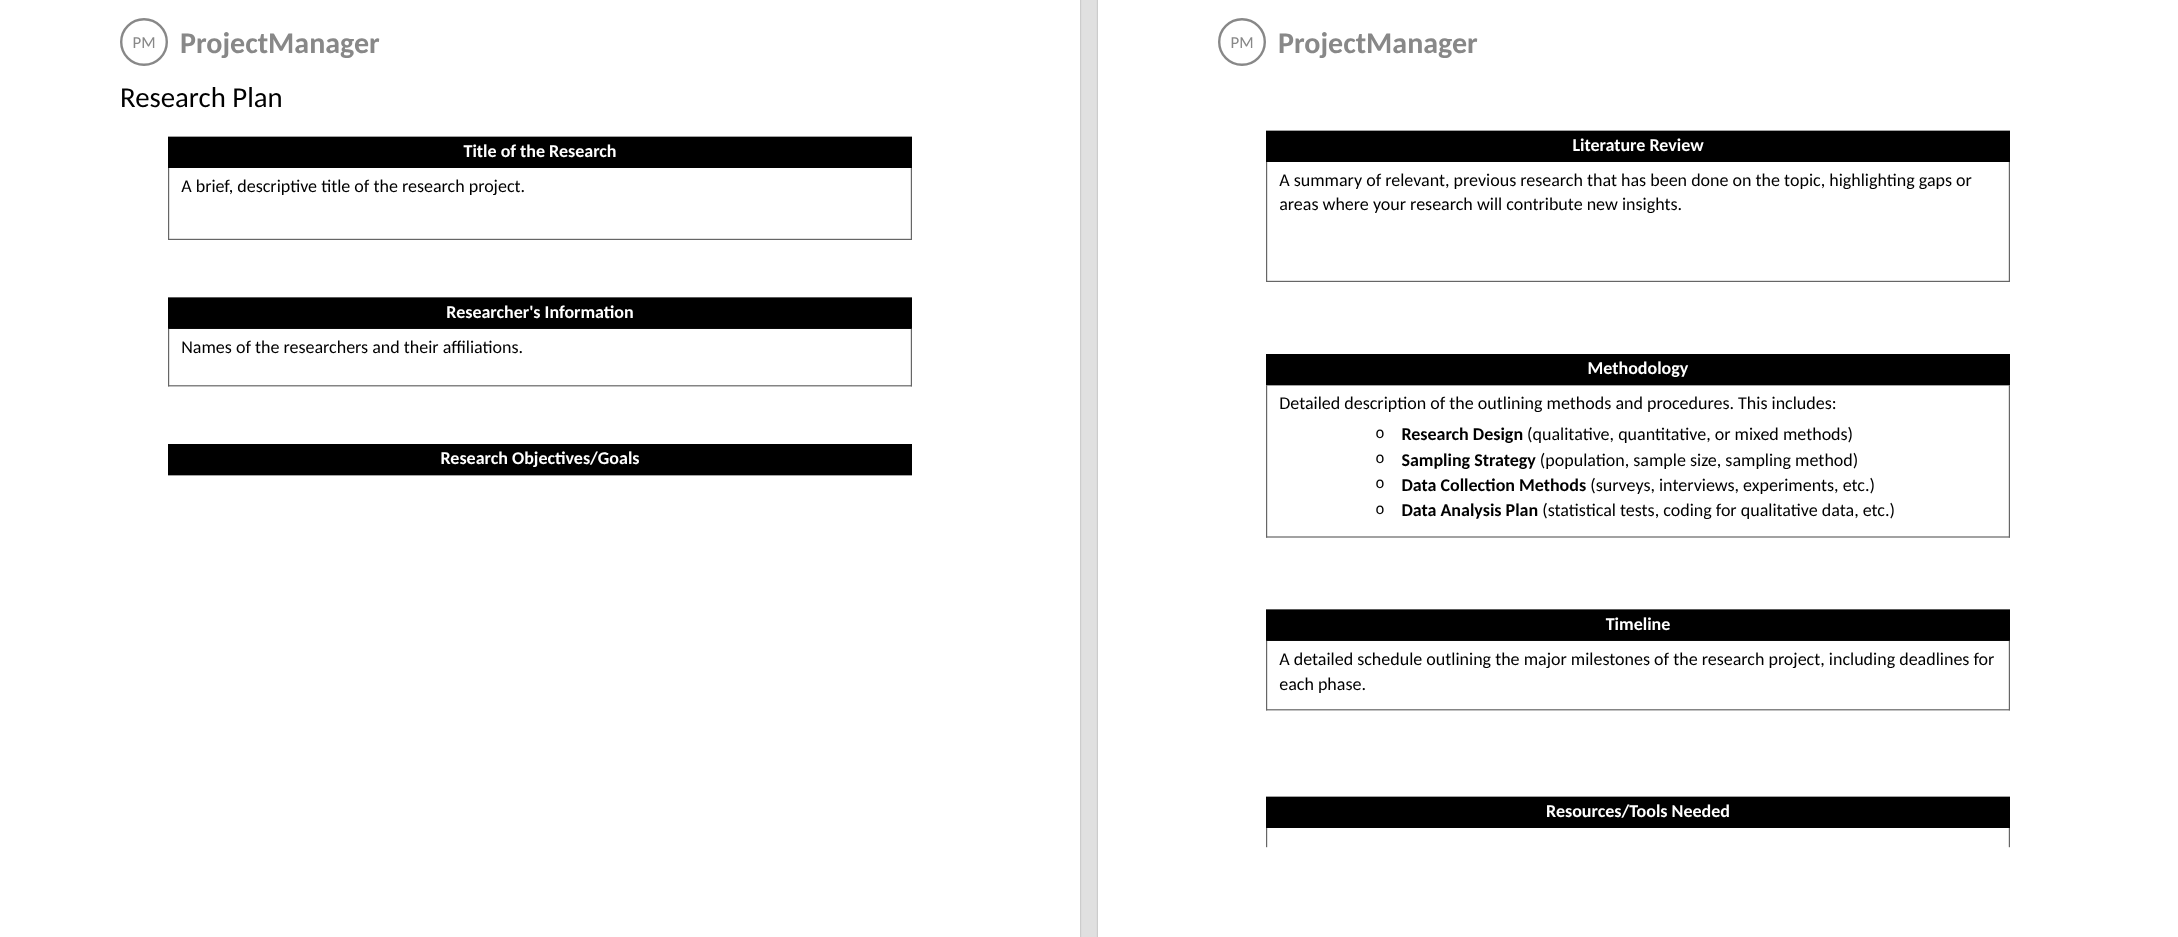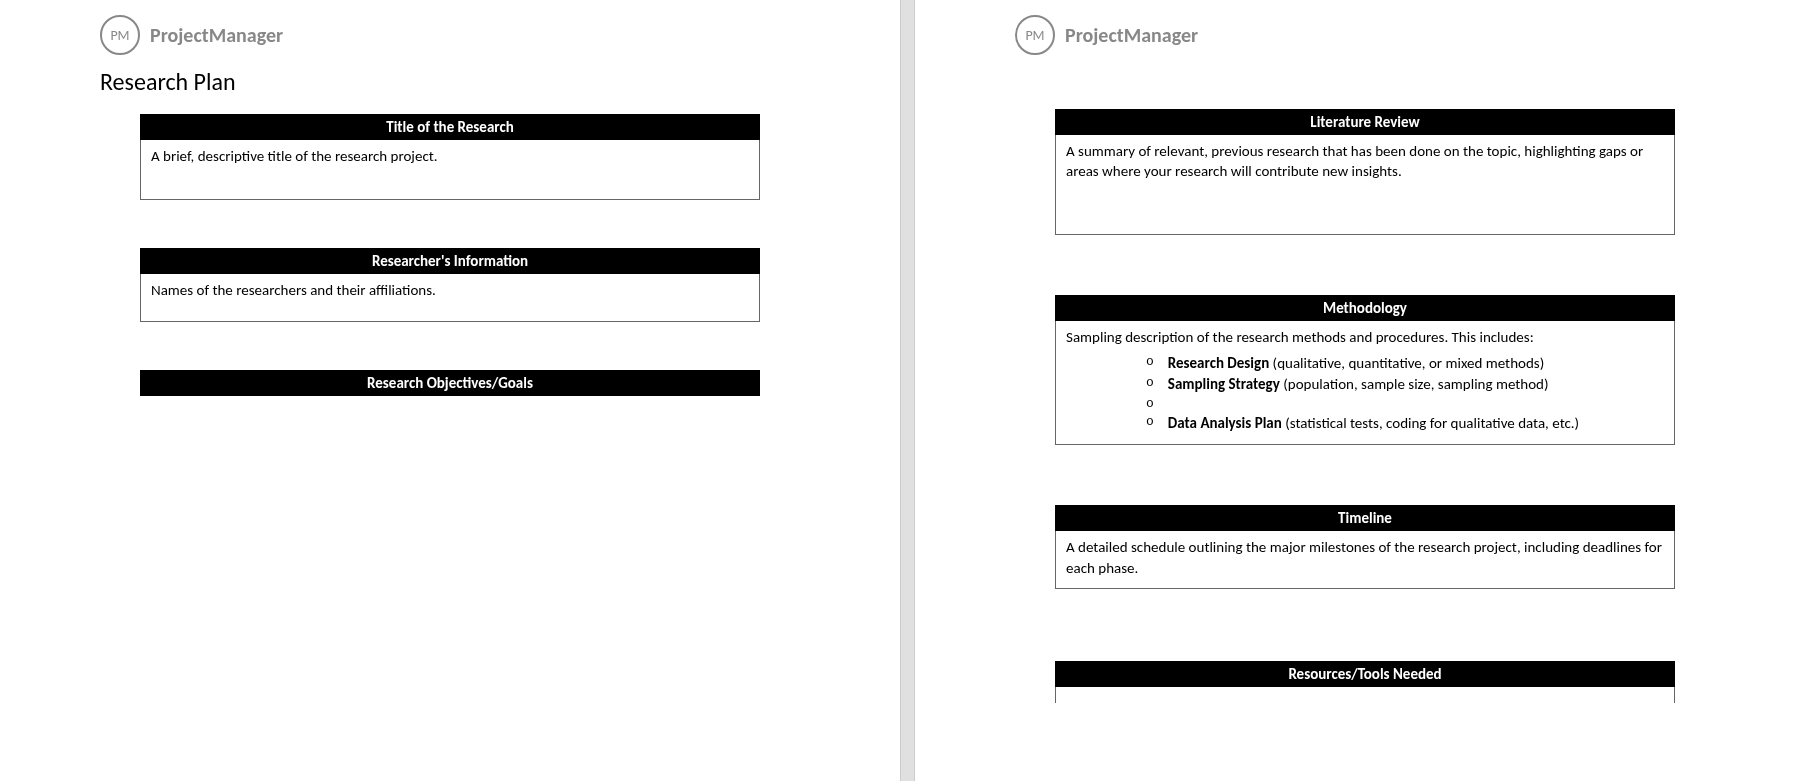--- a/index.html
+++ b/index.html
@@ -37,21 +37,21 @@
       display: flex;
       align-items: center;
       justify-content: center;
       font-weight: normal;
       font-size: 14px;
       color: #888;
       letter-spacing: 0px;
     }
     .logo-text {
       color: #888;
-      font-size: 20px;
+      font-size: 25px;
       font-weight: 600;
     }
     .doc-title {
       font-size: 24px;
       font-weight: normal;
       margin-bottom: 18px;
     }
     .section {
       margin: 0 40px 48px 40px;
     }
@@ -131,32 +131,33 @@
   <div class="page2-top-spacer"></div>
 
   <div class="section-small p2-s1" style="margin-bottom:60px;">
     <div class="section-header">Literature Review</div>
     <div class="section-body">A summary of relevant, previous research that has been done on the topic, highlighting gaps or areas where your research will contribute new insights.</div>
   </div>
 
   <div class="section-small p2-s2" style="margin-bottom:60px;">
     <div class="section-header">Methodology</div>
     <div class="section-body">
-      <div>Sampling description of the research methods and procedures. This includes:</div>
+      <div>Detailed description of the outlining methods and procedures. This includes:</div>
       <div class="bullet-list">
         <div class="bullet-row">
           <span class="bullet-mark">o</span>
           <span><span class="bullet-label">Research Design</span><span> (qualitative, quantitative, or mixed methods)</span></span>
         </div>
         <div class="bullet-row">
           <span class="bullet-mark">o</span>
           <span><span class="bullet-label">Sampling Strategy</span><span> (population, sample size, sampling method)</span></span>
         </div>
         <div class="bullet-row">
           <span class="bullet-mark">o</span>
+          <span><span class="bullet-label">Data Collection Methods</span><span> (surveys, interviews, experiments, etc.)</span></span>
         </div>
         <div class="bullet-row">
           <span class="bullet-mark">o</span>
           <span><span class="bullet-label">Data Analysis Plan</span><span> (statistical tests, coding for qualitative data, etc.)</span></span>
         </div>
       </div>
     </div>
   </div>
 
   <div class="section-small p2-s3" style="margin-bottom:72px;">

